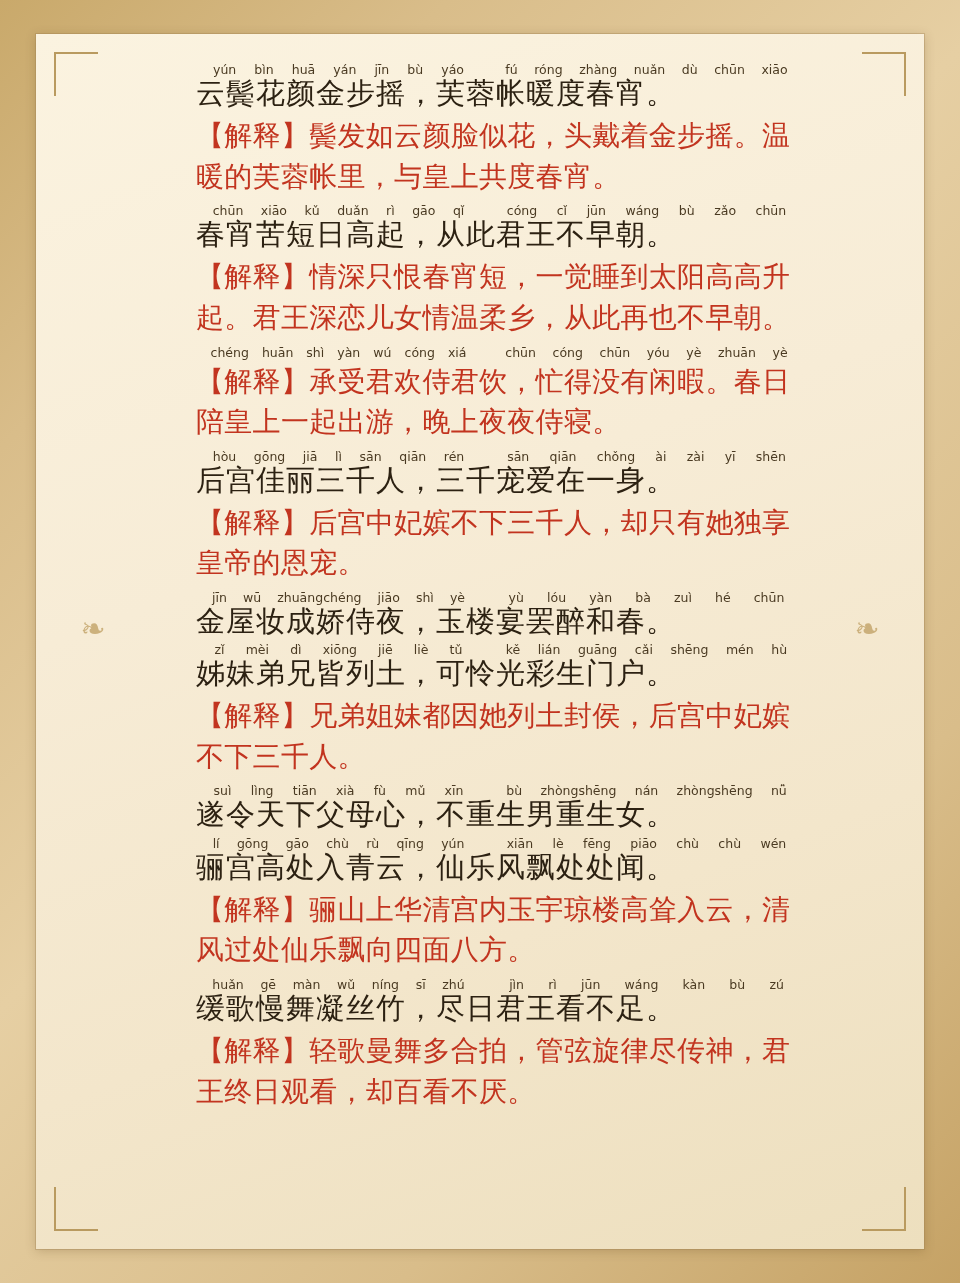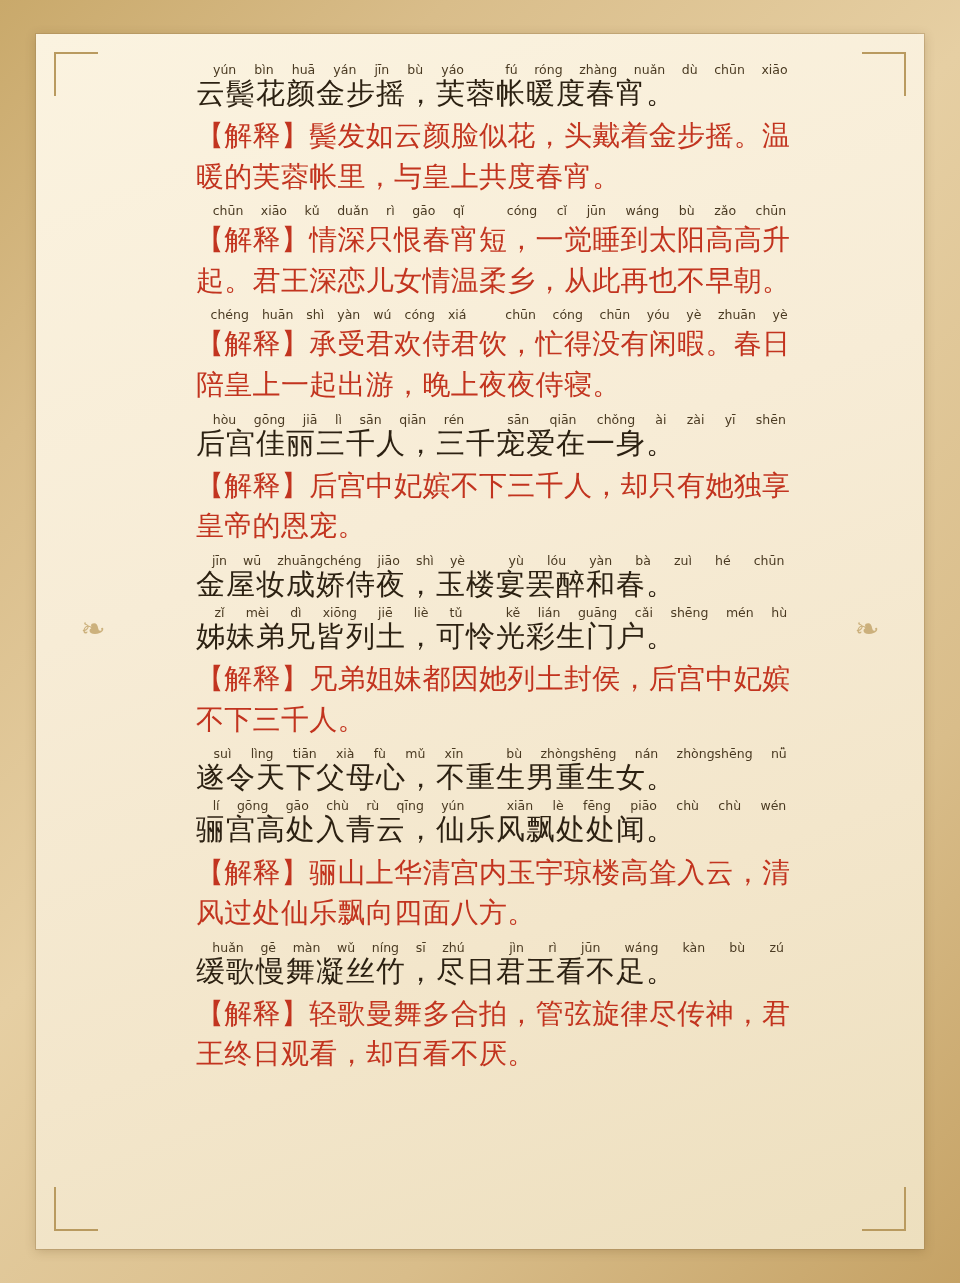--- a/index.html
+++ b/index.html
@@ -150,20 +150,21 @@
           <div class="py-half b">
             <span>cóng</span>
             <span>cǐ</span>
             <span>jūn</span>
             <span>wáng</span>
             <span>bù</span>
             <span>zǎo</span>
             <span>chūn</span>
           </div>
         </div>
+        <div class="verse">春宵苦短日高起，从此君王不早朝。</div>
         <div class="explain"><span class="tag">【解释】</span><span>情深只恨春宵短，一觉睡到太阳高高升起。君王深恋儿女情温柔乡，从此再也不早朝。</span></div>
       </div>
       <div class="stanza">
         <div class="pinyin-row">
           <div class="py-half a">
             <span>chéng</span>
             <span>huān</span>
             <span>shì</span>
             <span>yàn</span>
             <span>wú</span>

